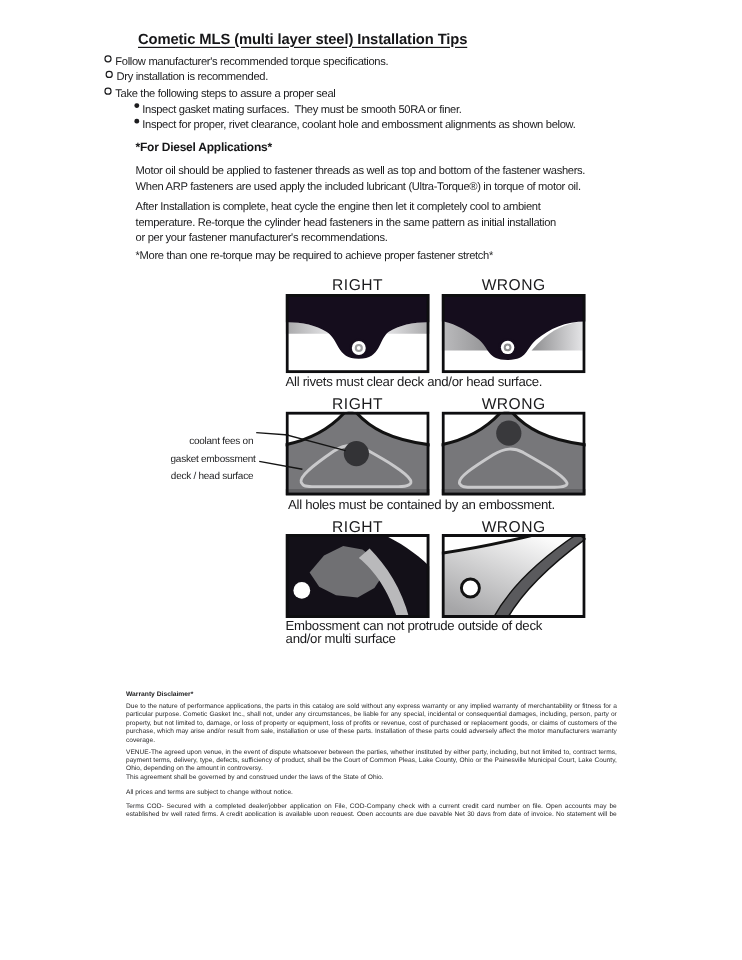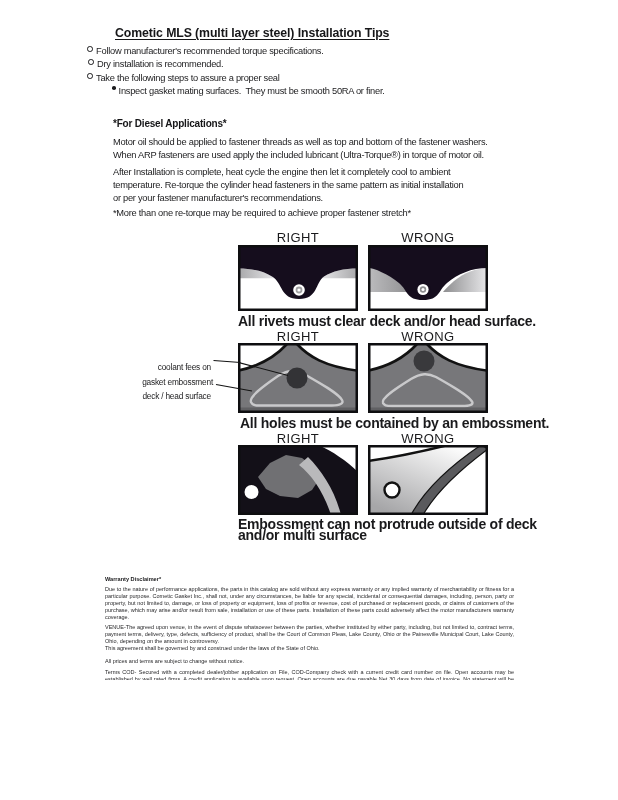--- a/index.html
+++ b/index.html
@@ -10,21 +10,21 @@
          text-decoration:underline;text-underline-offset:2px;color:#161618;}
   .body-line{font-size:9.3px;letter-spacing:-0.27px;white-space:pre;color:#1c1c1e;line-height:13.2px;}
   .tipline{display:flex;align-items:flex-start;font-size:9.3px;letter-spacing:-0.27px;color:#1c1c1e;}
   .tipline span{white-space:pre;}
   .obul{width:3.6px;height:3.6px;border:1px solid #1c1c1e;border-radius:50%;display:inline-block;
         margin-right:3.5px;flex:none;}
   .fbul{width:3.6px;height:3.6px;background:#1c1c1e;border-radius:50%;display:inline-block;
         margin-right:3px;flex:none;}
   .heading2{font-size:10px;font-weight:700;letter-spacing:-0.2px;white-space:pre;color:#161618;}
   .rw{width:120px;text-align:center;font-size:13px;letter-spacing:0.4px;color:#1a1a1c;white-space:pre;}
-  .caption{font-size:14px;font-weight:700;letter-spacing:-0.25px;white-space:pre;color:#1a1a1c;}
+  .caption{font-size:11px;font-weight:400;letter-spacing:-0.25px;white-space:pre;color:#1a1a1c;}
   .ann{font-size:8.3px;letter-spacing:-0.2px;text-align:right;white-space:pre;line-height:9.8px;color:#1c1c1e;}
   .fine{font-size:5.5px;line-height:7px;letter-spacing:0px;color:#28282a;width:409px;text-align:justify;}
   .fine-left{text-align:left;}
   .fineh{font-size:5.6px;font-weight:700;color:#202022;}
   .code{font-size:13.5px;letter-spacing:0.2px;color:#8b5cf6;white-space:pre;}
   svg.diag{display:block;}
   .overlay{pointer-events:none;z-index:10;}
 </style>
 </head>
 <body>
@@ -41,20 +41,24 @@
     <span class="obul"></span>
     <span>Dry installation is recommended.</span>
   </div>
   <div class="abs tipline" style="left:87px;top:73px;">
     <span class="obul"></span>
     <span>Take the following steps to assure a proper seal</span>
   </div>
   <div class="abs tipline" style="left:112px;top:86px;">
     <span class="fbul"></span>
     <span>Inspect gasket mating surfaces.  They must be smooth 50RA or finer.</span>
+  </div>
+  <div class="abs tipline" style="left:112px;top:99px;">
+    <span class="fbul"></span>
+    <span>Inspect for proper, rivet clearance, coolant hole and embossment alignments as shown below.</span>
   </div>
 
   <div class="abs heading2" style="left:113px;top:118px;">*For Diesel Applications*</div>
 
   <div class="abs" style="left:113px;top:136px;">
     <div class="body-line">Motor oil should be applied to fastener threads as well as top and bottom of the fastener washers.</div>
     <div class="body-line">When ARP fasteners are used apply the included lubricant (Ultra-Torque®) in torque of motor oil.</div>
   </div>
 
   <div class="abs" style="left:113px;top:166px;">

